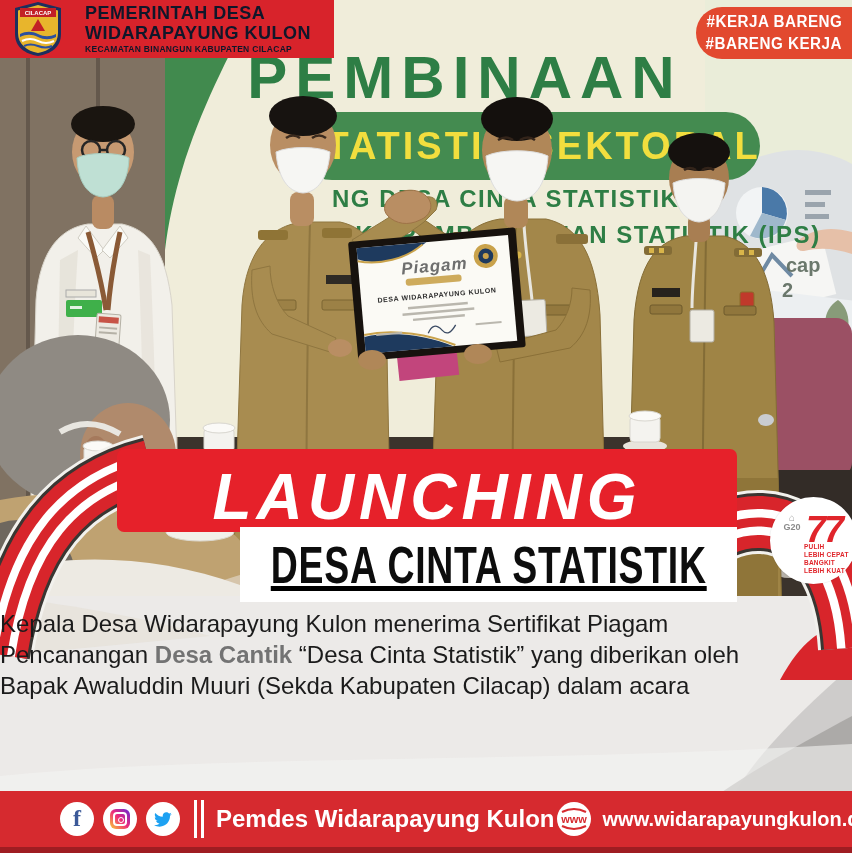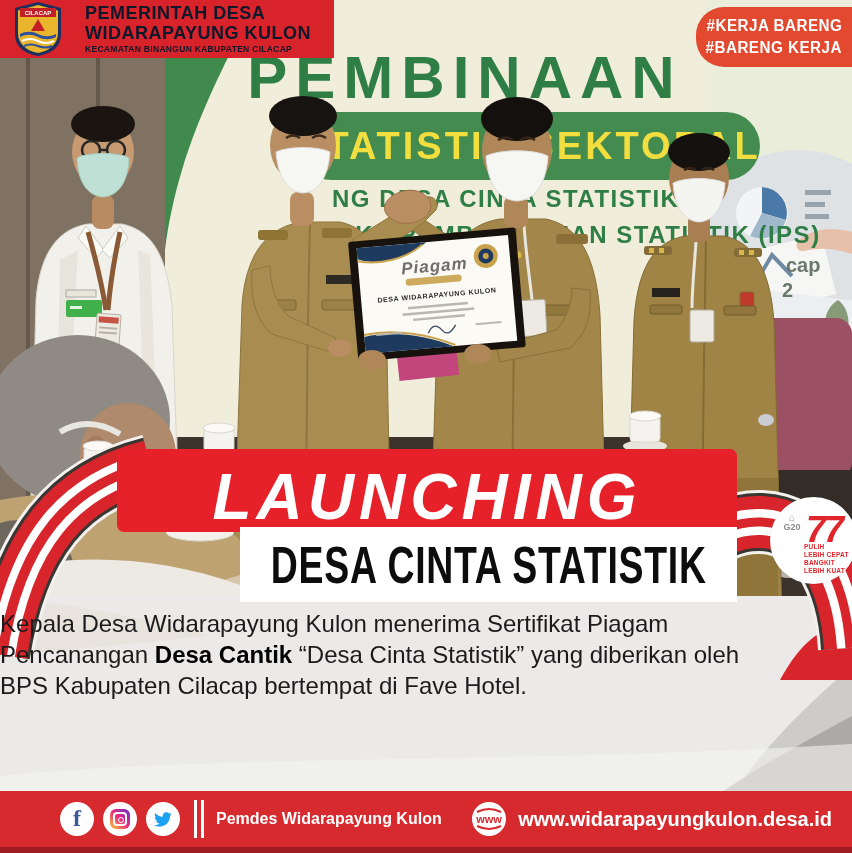--- a/index.html
+++ b/index.html
@@ -8,38 +8,38 @@
   #poster *{box-sizing:border-box;}
   .abs{position:absolute;}
 
   
   .header-bar{left:0;top:0;width:334px;height:58px;background:#d8232b;display:flex;align-items:center;z-index:30;}
   .header-text{display:flex;flex-direction:column;line-height:1;color:#0f172a;margin-left:21px;}
   .org1{font-size:18px;font-weight:800;letter-spacing:.5px;}
   .org2{font-size:18px;font-weight:800;letter-spacing:.5px;margin-top:2px;}
   .org3{font-size:8.5px;font-weight:700;letter-spacing:.3px;margin-top:3px;}
 
-  .hashtag{right:0;top:7px;width:156px;height:60px;background:#e2492f;border-radius:28px 0 0 28px;
+  .hashtag{right:0;top:7px;width:156px;height:52px;background:#e2492f;border-radius:28px 0 0 28px;
            display:flex;flex-direction:column;justify-content:center;align-items:center;z-index:30;}
   .hashtag div{color:#fff;font-size:16px;font-weight:800;letter-spacing:.5px;transform:scaleX(.95);line-height:1.35;}
 
   
   .launch-band{left:117px;top:449px;width:620px;height:83px;background:#e6212a;border-radius:7px;
                display:flex;align-items:center;justify-content:center;z-index:22;}
   .launch-band span{color:#fff;font-size:64px;font-weight:800;font-style:italic;letter-spacing:5px;
                     transform:translateY(-2px);white-space:nowrap;margin-top:16px;}
   .white-band{left:240px;top:527px;width:497px;height:75px;background:#ffffff;
-              display:flex;align-items:center;justify-content:center;z-index:23;}
+              display:flex;align-items:center;justify-content:center;z-index:23;text-decoration:underline;}
   .white-band span{color:#0d0d0d;font-size:52px;font-weight:800;white-space:nowrap;
                    transform:scaleX(.72);letter-spacing:1px;}
 
   
   .body-text{left:0;top:608px;width:852px;text-align:left;z-index:24;color:#1b1b1b;
              font-size:24px;line-height:31px;}
-  .body-text .hl{color:#000000;font-weight:700;}
+  .body-text .hl{color:#737373;font-weight:700;}
   .body-text .bd{font-weight:700;}
 
   
   .badge77{left:770px;top:497px;width:87px;height:87px;background:#fff;border-radius:50%;z-index:25;
            box-shadow:0 0 0 1px rgba(0,0,0,.05);}
   .badge77 .g20{position:absolute;left:9px;top:16px;width:26px;text-align:center;color:#8a8a8a;
                 font-size:9px;font-weight:800;line-height:1;}
   .badge77 .g20 .dome{font-size:10px;line-height:1;color:#9a9a9a;}
   .badge77 .n77{position:absolute;left:36px;top:12px;font-size:36px;font-weight:800;font-style:italic;
                 color:#e0252b;letter-spacing:-2px;}
@@ -51,21 +51,21 @@
           padding:0 20px 6px 60px;z-index:30;}
   .footer:after{content:"";position:absolute;left:0;bottom:0;width:100%;height:6px;background:#9f1d22;}
   .soc{width:34px;height:34px;border-radius:50%;background:#fff;display:flex;align-items:center;
        justify-content:center;margin-right:9px;flex:0 0 auto;}
   .fb-f{color:#3b5998;font-weight:800;font-size:24px;font-family:"Liberation Serif",serif;transform:translateY(-1px);}
   .ig-sq{width:20px;height:20px;border-radius:6px;background:linear-gradient(45deg,#f9ce34,#ee2a7b,#6228d7);
          display:flex;align-items:center;justify-content:center;}
   .ig-in{width:14px;height:14px;border:2px solid #fff;border-radius:4px;position:relative;}
   .ig-in:after{content:"";position:absolute;left:3px;top:3px;width:4px;height:4px;border:1.5px solid #fff;border-radius:50%;}
   .sep{width:10px;height:38px;margin:0 12px 0 5px;border-left:3px solid #fff;border-right:3px solid #fff;flex:0 0 auto;}
-  .acct{color:#fff;font-size:16px;font-weight:800;white-space:nowrap;}
+  .acct{color:#fff;font-size:24px;font-weight:800;white-space:nowrap;}
   .frt{margin-left:auto;display:flex;align-items:center;}
   .url{color:#fff;font-size:20px;font-weight:800;margin-left:10px;white-space:nowrap;}
 
   svg text{font-family:"Liberation Sans",sans-serif;}
 </style>
 </head>
 <body>
 
 <div id="poster">
 
@@ -313,21 +313,21 @@
       <div>PULIH</div>
       <div>LEBIH CEPAT</div>
       <div>BANGKIT</div>
       <div>LEBIH KUAT</div>
     </div>
   </div>
 
   <div class="abs body-text">
     <div>Kepala Desa Widarapayung Kulon menerima Sertifikat Piagam</div>
     <div><span>Pencanangan </span><span class="hl">Desa Cantik</span><span> “Desa Cinta Statistik” yang diberikan oleh</span></div>
-    <div>BPS Kabupaten Cilacap bertempat di Fave Hotel.</div>
+    <div>Bapak Awaluddin Muuri (Sekda Kabupaten Cilacap) dalam acara</div>
   </div>
 
   <div class="abs header-bar">
     <svg width="52" height="56" viewBox="0 0 52 56" style="margin-left:12px;flex:0 0 auto">
       <path d="M26,1 L49,7 V33 C49,46 39,53 26,55 C13,53 3,46 3,33 V7 Z" fill="#1d2f5e"></path>
       <path d="M26,4 L46,9.5 V32 C46,43.5 37,50 26,52 C15,50 6,43.5 6,32 V9.5 Z" fill="#e8b52c"></path>
       <rect x="8" y="7" width="36" height="9" fill="#c22026"></rect>
       <text x="26" y="14" text-anchor="middle" font-size="6" font-weight="bold" fill="#ffffff">CILACAP</text>
       <path d="M26,18 L33,30 H19 Z" fill="#c22026"></path>
       <path d="M8,33 C14,30 20,30 26,33 C32,36 38,36 44,33 V36 C38,39 32,39 26,36 C20,33 14,33 8,36 Z" fill="#2c4f9e"></path>

